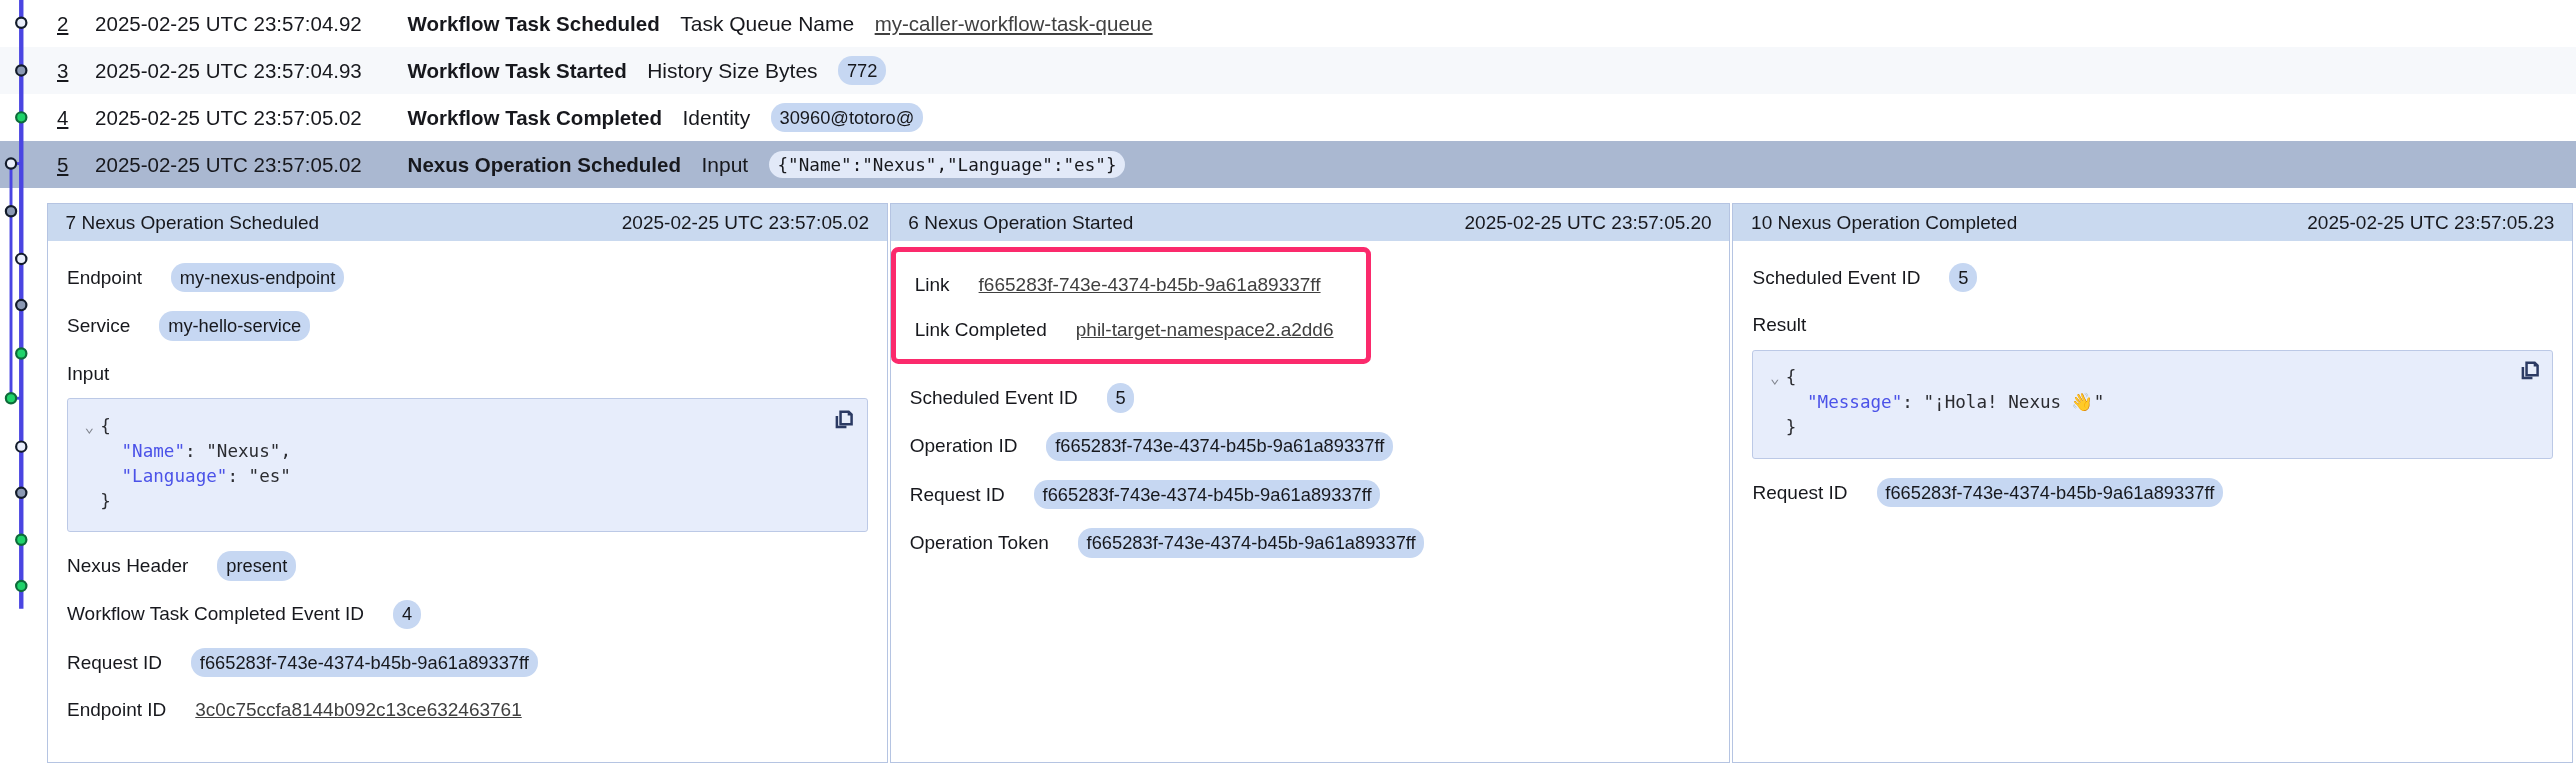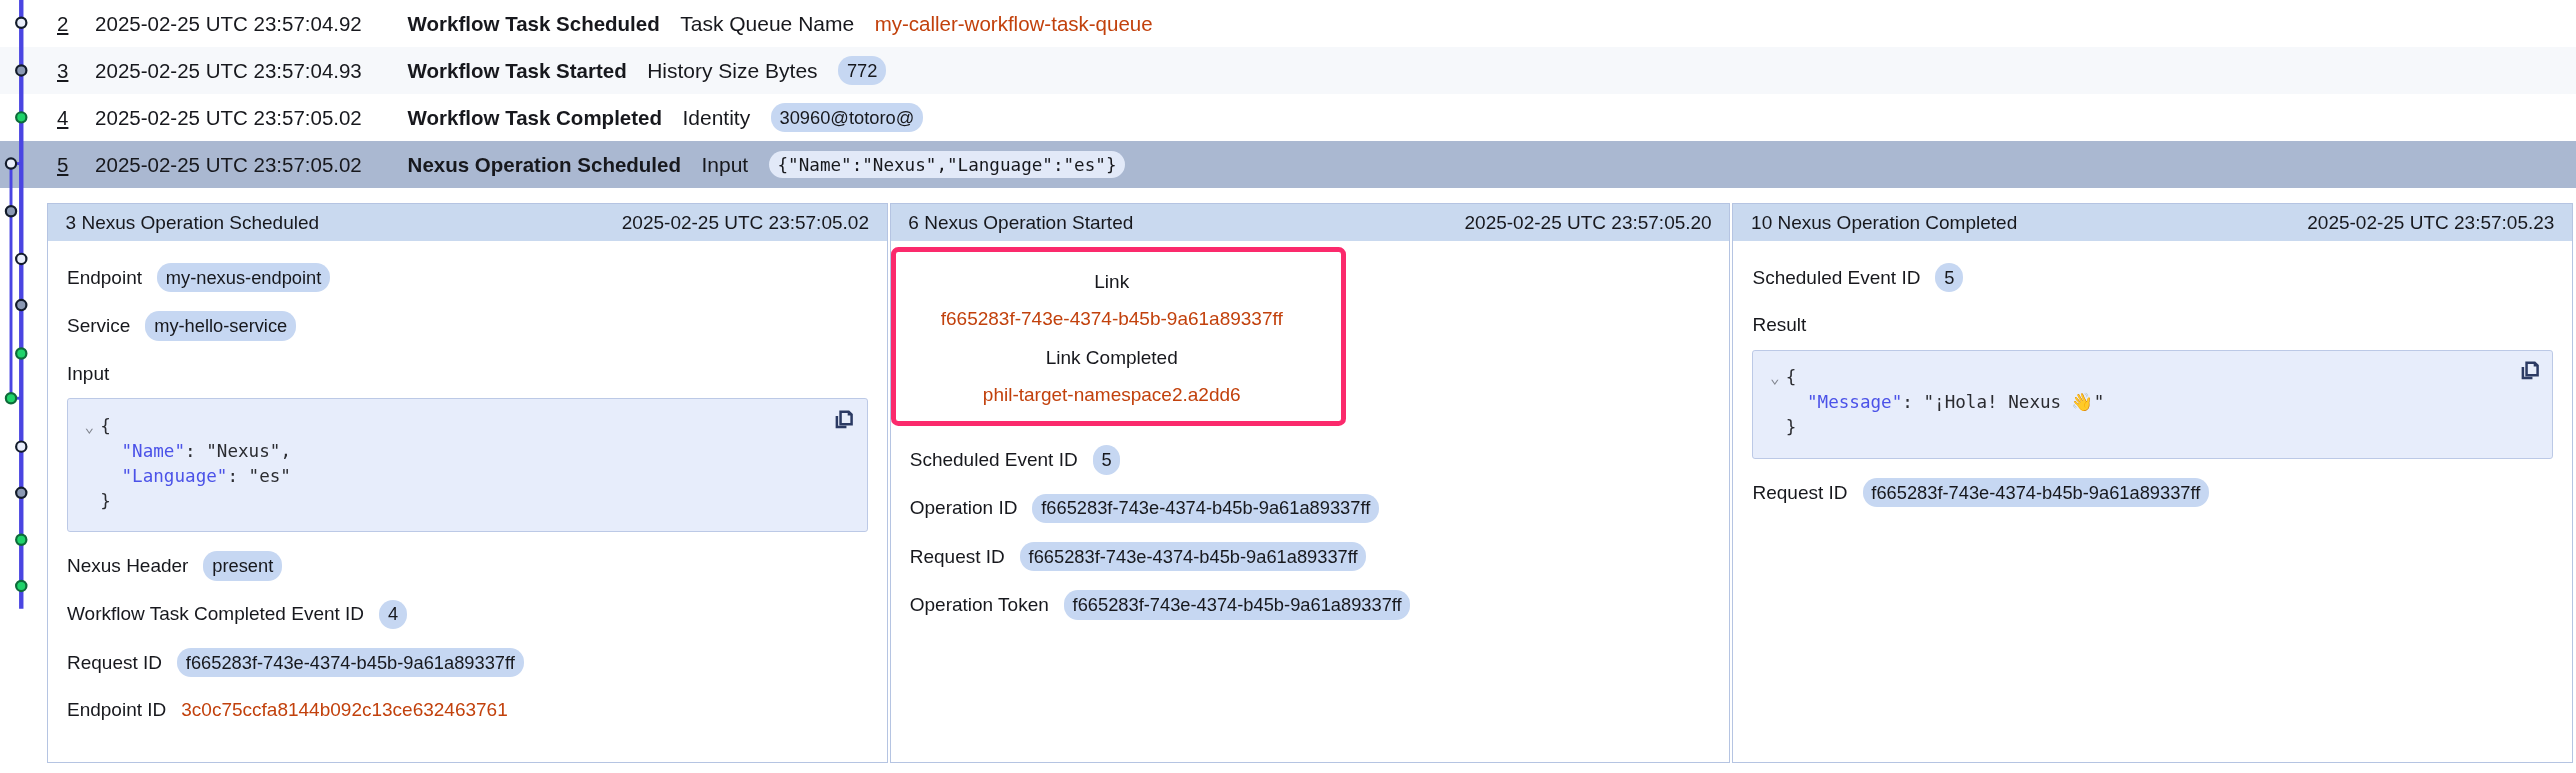--- a/index.html
+++ b/index.html
@@ -13,35 +13,35 @@
   .rows{position:absolute;left:0;top:0;width:2576px;}
   .event-row{height:47px;display:flex;align-items:center;gap:20.5px;padding-left:57px;box-sizing:border-box;font-size:20.5px;}
   .event-row.shaded{background:#f6f8fb;}
   .event-row.selected{background:#aab8d1;}
   .row-id{min-width:17.6px;text-decoration:underline;color:#17181d;cursor:pointer;}
   .row-time{width:292px;white-space:nowrap;}
   .row-name{font-weight:700;white-space:nowrap;}
   .row-attr-label{font-size:21px;white-space:nowrap;}
   .badge{background:#c6d7f2;border-radius:14px;padding:3.7px 8.8px;font-size:18.3px;white-space:nowrap;}
   .badge.mono{font-family:"DejaVu Sans Mono",monospace;font-size:17.6px;background:#e2e9f8;}
-  .val-link{color:#c2410c;white-space:nowrap;cursor:pointer;}
+  .val-link{color:#404040;text-decoration:underline;white-space:nowrap;cursor:pointer;}
 
   
   .panels{position:absolute;left:47px;top:203px;width:2526px;height:560px;display:flex;gap:2.2px;z-index:2;}
   .panel{flex:1 1 0;min-width:0;border:1.5px solid #b5c4e2;background:#fff;display:flex;flex-direction:column;box-sizing:border-box;}
   .panel-header{height:37px;flex:0 0 37px;background:#c9d9ef;display:flex;justify-content:space-between;align-items:center;padding:0 17.6px;font-size:19px;}
   .panel-title{white-space:nowrap;}
   .panel-time{white-space:nowrap;}
   .panel-body{padding:2.9px 19px 14.7px 19px;position:relative;flex:1;}
-  .field{display:flex;align-items:center;gap:15px;margin-top:19px;font-size:19px;min-height:28px;}
+  .field{display:flex;align-items:center;gap:29px;margin-top:19px;font-size:19px;min-height:28px;}
   .field-label{white-space:nowrap;}
 
   
   .highlight-group{border:5.1px solid #fb2a6c;border-radius:7.3px;background:#fff;margin:2.9px 0 0 -19px;padding:1.5px 32px 14.7px 19px;width:fit-content;min-width:455px;box-sizing:border-box;}
-  .highlight-group .field{margin-top:17.6px;flex-direction:column;}
+  .highlight-group .field{margin-top:17.6px;}
 
   
   .codeblock{margin-top:10.3px;background:#e7edfb;border:1.5px solid #bcc9e6;border-radius:2.9px;padding:14.7px 14.7px 17.6px 10.3px;position:relative;
              font-family:"DejaVu Sans Mono",monospace;font-size:17.6px;line-height:25px;color:#2b2c31;}
   .code-line{display:flex;white-space:pre;}
   .chv{width:22px;flex:0 0 22px;color:#82868f;font-size:16px;line-height:25px;text-align:center;cursor:pointer;}
   .chv.hidden{visibility:hidden;}
   .code-key{color:#4b52e8;}
   .copy-btn{position:absolute;top:8.8px;right:10.3px;width:25px;height:25px;background:none;border:none;padding:0;cursor:pointer;}
 </style>
@@ -96,21 +96,21 @@
         <a class="row-id">5</a>
         <span class="row-time">2025-02-25 UTC 23:57:05.02</span>
         <span class="row-name">Nexus Operation Scheduled</span>
         <span class="row-attr-label">Input</span>
         <span class="badge mono">{"Name":"Nexus","Language":"es"}</span>
       </div>
     </div>
   <div class="panels" id="panels">
       <div class="panel">
         <div class="panel-header">
-          <span class="panel-title">3 Nexus Operation Scheduled</span>
+          <span class="panel-title">7 Nexus Operation Scheduled</span>
           <span class="panel-time">2025-02-25 UTC 23:57:05.02</span>
         </div>
         <div class="panel-body">
           <div class="field">
             <span class="field-label">Endpoint</span>
             <span class="badge">my-nexus-endpoint</span>
           </div>
           <div class="field">
             <span class="field-label">Service</span>
             <span class="badge">my-hello-service</span>

